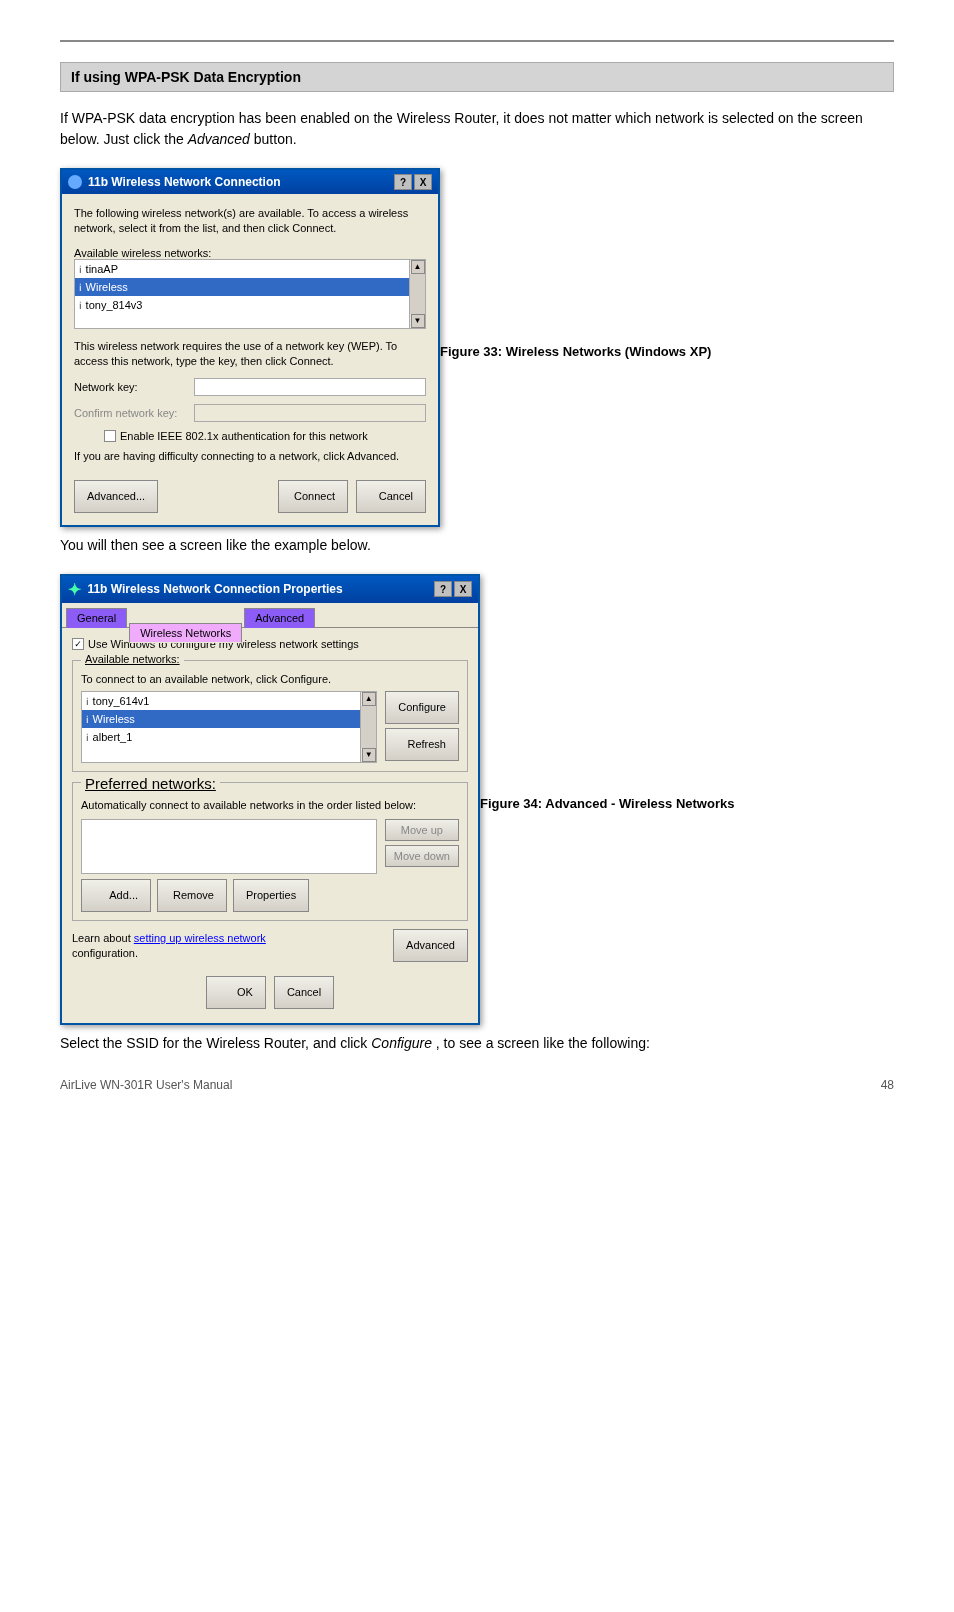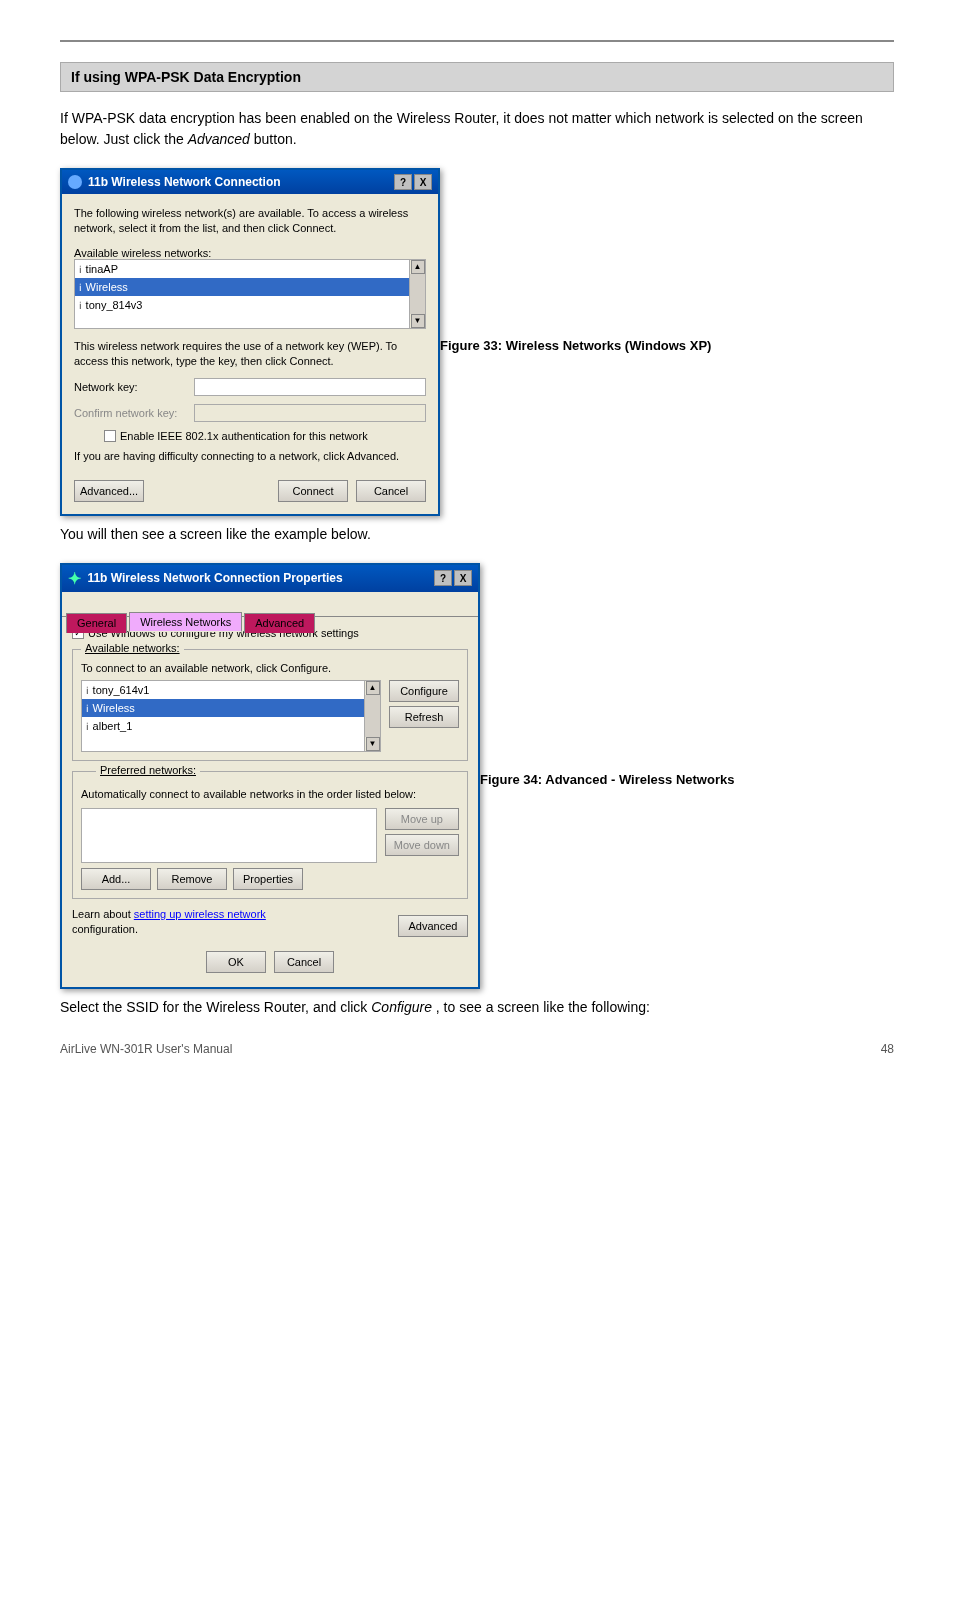--- a/index.html
+++ b/index.html
@@ -232,28 +232,29 @@
     }
 
     .dialog-footer {
       display: flex;
       justify-content: space-between;
       align-items: center;
       padding-top: 8px;
     }
 
     .xp-button {
-      height: 22px;
-      padding: 0 4px;
+      height: 33px;
+      padding: 0 12px;
       background: linear-gradient(to bottom, #f0efe8 0%, #d4d0c8 100%);
       border: 1px solid #888;
       font-size: 11px;
       font-family: 'Tahoma', sans-serif;
       cursor: pointer;
       min-width: 70px;
+      text-align: right;
     }
 
     
     .props-dialog {
       border: 2px solid #0054a6;
       background: #ece9d8;
       width: 420px;
       box-shadow: 2px 2px 6px rgba(0,0,0,0.4);
       font-size: 11px;
       font-family: 'Tahoma', sans-serif;
@@ -281,25 +282,25 @@
       border-bottom: 1px solid #888;
       padding: 4px 4px 0 4px;
       background: #ece9d8;
       gap: 2px;
     }
 
     .tab {
       padding: 3px 10px;
       border: 1px solid #888;
       border-bottom: none;
-      background: #be185d;
+      background: #8b5cf6;
       font-size: 11px;
       cursor: pointer;
       position: relative;
-      top: 17px;
+      top: 1px;
     }
 
     .tab.active {
       background: #f0abfc;
       border-bottom: 1px solid #ece9d8;
       font-weight: normal;
       top: 16px;
       z-index: 1;
     }
 
@@ -364,24 +365,24 @@
     .preferred-group {
       border: 1px solid #aaa;
       padding: 8px;
       margin-bottom: 8px;
       position: relative;
     }
 
     .preferred-label {
       position: absolute;
       top: -8px;
-      left: 23px;
+      left: 8px;
       background: #ece9d8;
       padding: 0 4px;
-      font-size: 11px;
+      font-size: 15px;
       text-decoration: underline;
     }
 
     .preferred-content {
       margin-top: 8px;
     }
 
     .preferred-desc {
       font-size: 11px;
       margin-bottom: 8px;

